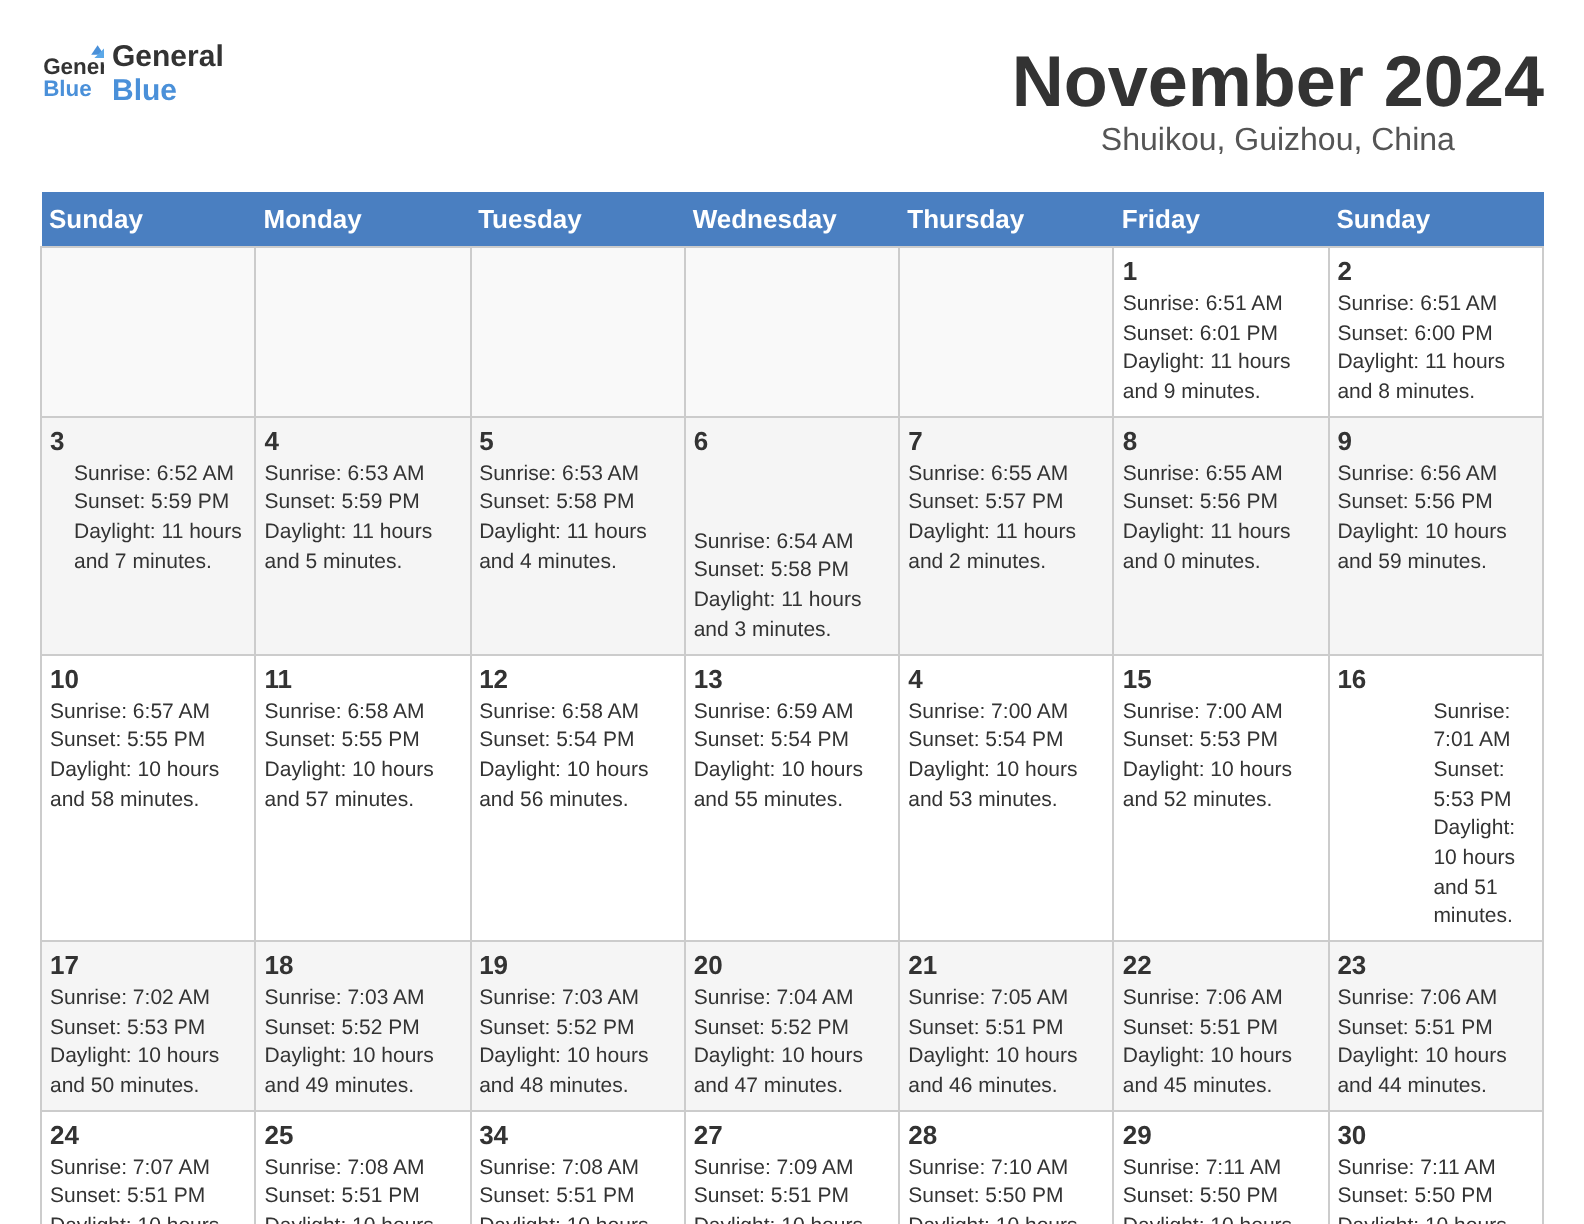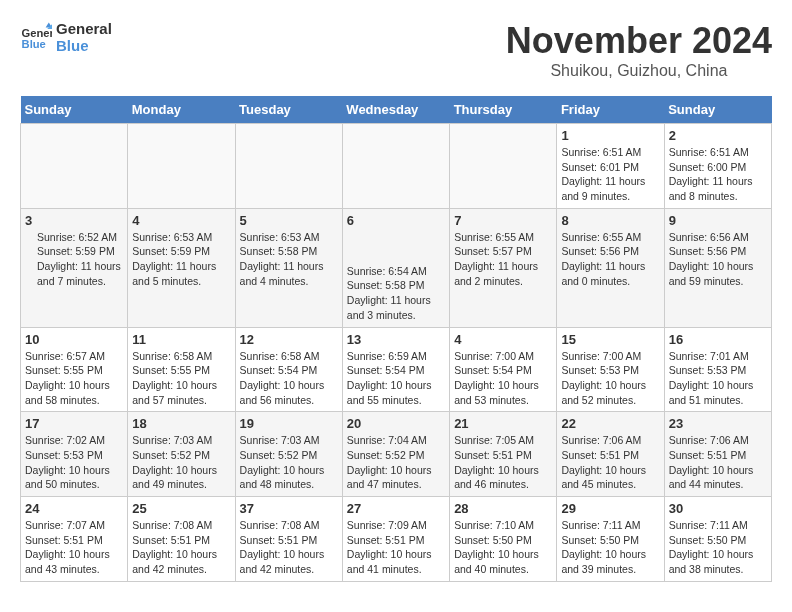--- a/index.html
+++ b/index.html
@@ -206,21 +206,21 @@
 Daylight: 10 hours and 53 minutes.</div>
         </td>
         <td>
           <div class="day-number">15</div>
           <div class="day-info" style="white-space: pre-line;">Sunrise: 7:00 AM
 Sunset: 5:53 PM
 Daylight: 10 hours and 52 minutes.</div>
         </td>
         <td>
           <div class="day-number">16</div>
-          <div class="day-info" style="white-space: pre-line;">Sunrise: 7:01 AM
+          <div class="day-info" style="white-space: pre-line; margin-left: 48px;">Sunrise: 7:01 AM
 Sunset: 5:53 PM
 Daylight: 10 hours and 51 minutes.</div>
         </td>
       </tr>
       <tr>
         <td>
           <div class="day-number">17</div>
           <div class="day-info" style="white-space: pre-line;">Sunrise: 7:02 AM
 Sunset: 5:53 PM
 Daylight: 10 hours and 50 minutes.</div>
@@ -269,21 +269,21 @@
 Sunset: 5:51 PM
 Daylight: 10 hours and 43 minutes.</div>
         </td>
         <td>
           <div class="day-number">25</div>
           <div class="day-info" style="white-space: pre-line;">Sunrise: 7:08 AM
 Sunset: 5:51 PM
 Daylight: 10 hours and 42 minutes.</div>
         </td>
         <td>
-          <div class="day-number">37</div>
+          <div class="day-number">34</div>
           <div class="day-info" style="white-space: pre-line;">Sunrise: 7:08 AM
 Sunset: 5:51 PM
 Daylight: 10 hours and 42 minutes.</div>
         </td>
         <td>
           <div class="day-number">27</div>
           <div class="day-info" style="white-space: pre-line;">Sunrise: 7:09 AM
 Sunset: 5:51 PM
 Daylight: 10 hours and 41 minutes.</div>
         </td>

